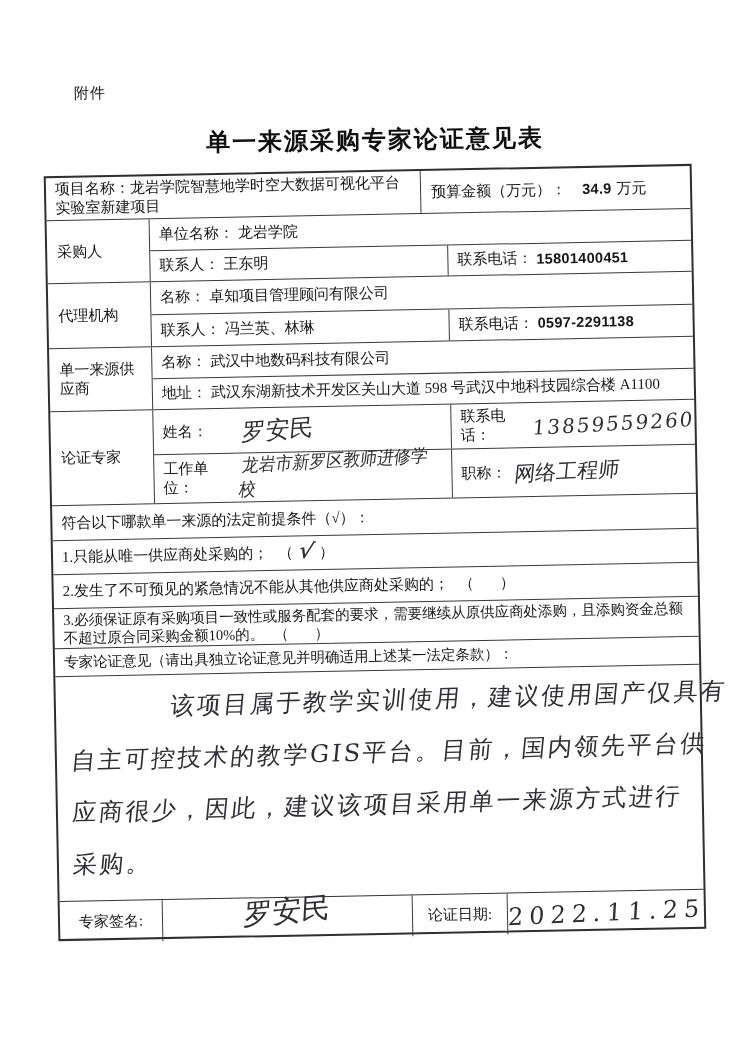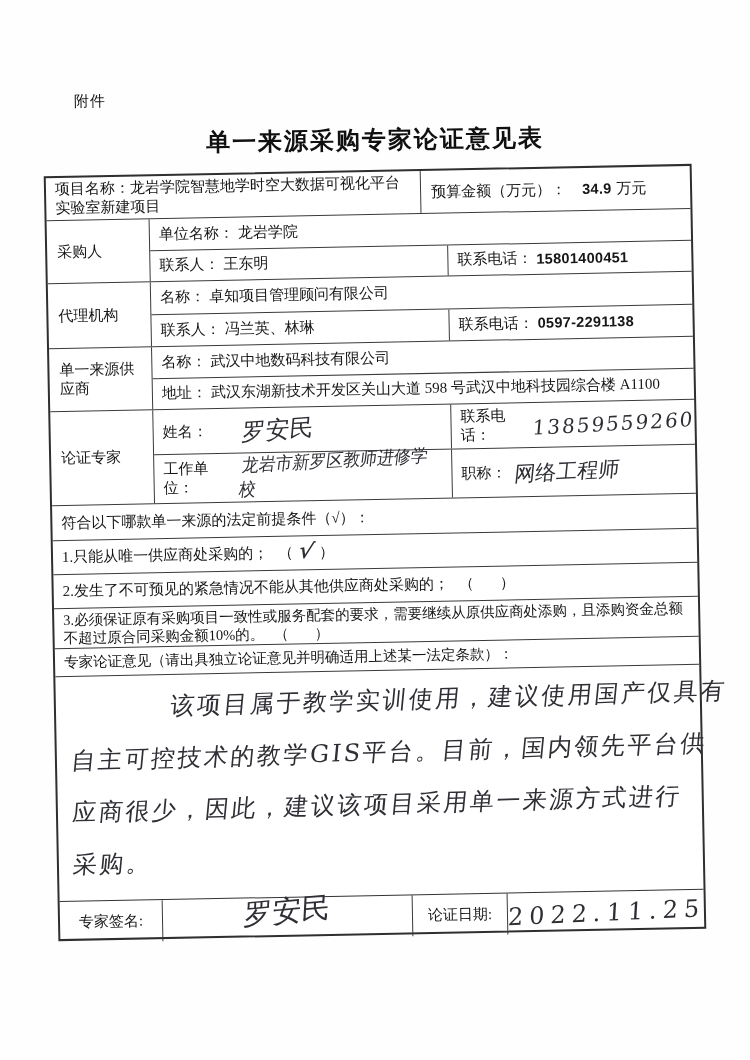--- a/index.html
+++ b/index.html
@@ -1,20 +1,20 @@
 <!DOCTYPE html>
 <html><head>
 <meta charset="utf-8">
 <style>
   html,body{margin:0;padding:0;}
   body{width:750px;height:1060px;background:#ffffff;position:relative;overflow:hidden;
        font-family:"Liberation Serif",serif;color:#161616;}
   .page{position:absolute;inset:0;background:#fefefe;}
 
-  .attachment{position:absolute;left:62px;top:92px;font-size:15px;letter-spacing:1px;transform:rotate(-0.8deg);padding-left:12px;}
+  .attachment{position:absolute;left:62px;top:84px;font-size:15px;letter-spacing:1px;transform:rotate(-0.8deg);padding-left:12px;}
   .title{position:absolute;left:0;top:124px;width:750px;text-align:center;margin:0;
          font-family:"Liberation Sans",sans-serif;font-weight:700;font-size:24px;letter-spacing:2px;
          transform:rotate(-0.8deg);color:#101010;}
 
   .doc{position:absolute;left:51px;top:170px;width:648px;height:765px;
        border:2px solid #2f2f2f;background:#fff;transform:rotate(-1.1deg);box-sizing:border-box;}
 
   .band{display:flex;border-top:1px solid #3a3a3a;box-sizing:border-box;}
   .band:first-child{border-top:none;}
   .sec{width:103px;min-width:103px;border-right:1px solid #3a3a3a;display:flex;align-items:center;

